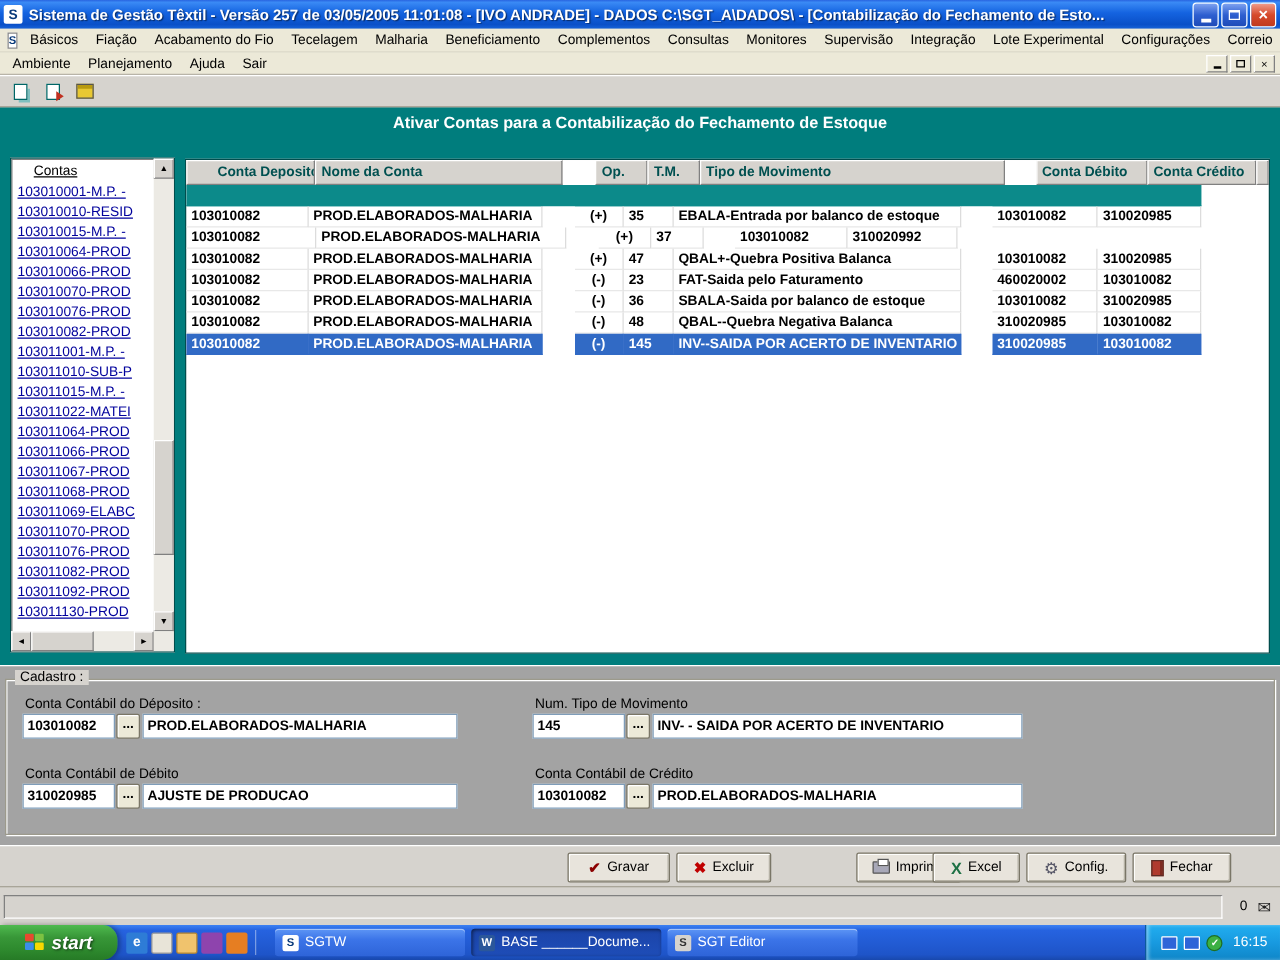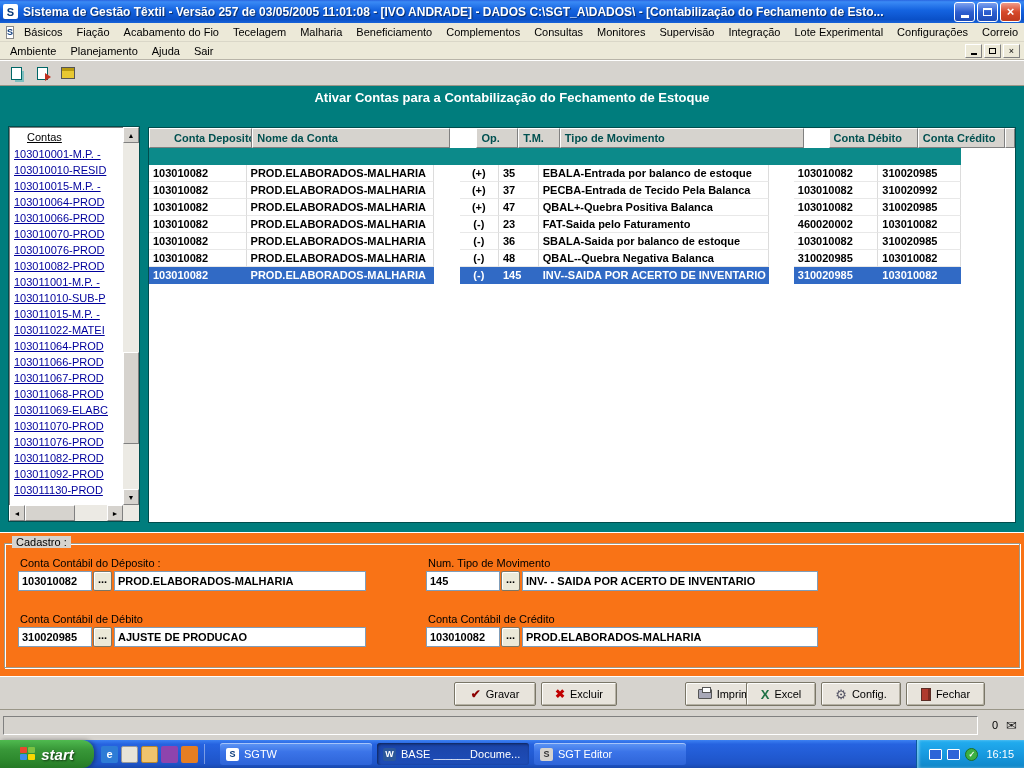--- a/index.html
+++ b/index.html
@@ -81,21 +81,21 @@
   .c5{width:90px;margin-left:25px;} .c6{width:88px;} .filler{flex:1;}
   .grid-row { display:flex; height:17px; width:812px; }
   .gc { padding:2px 4px 0 4px; font-weight:bold; color:#000; white-space:nowrap; overflow:hidden;
     border-right:1px solid #DCDCDC; border-bottom:1px solid #E8E8E8; }
   .gc.center { text-align:center; padding-left:0; padding-right:0; }
   .empty-teal { background:#0C8A8A; }
   .empty-teal .gc { border-right-color:#0C8A8A; border-bottom-color:#0C8A8A; }
   .grid-row.selected .gc { background:#316AC5; color:#fff; border-right-color:#316AC5; border-bottom-color:#316AC5; }
 
   
-  .cadastro { position:absolute; top:532px; left:0; width:1024px; height:144px; background:#f97316;
+  .cadastro { position:absolute; top:532px; left:0; width:1024px; height:144px; background:#a3a3a3;
     border-top:1px solid #fff; }
   .groupbox { position:absolute; left:4px; right:4px; top:10px; bottom:8px;
     border:1px solid #9C9A8C; box-shadow:1px 1px 0 #fff, inset 1px 1px 0 #fff; }
   .groupbox-label { position:absolute; top:3px; left:12px; background:#D6D3CE; padding:0 4px; color:#000; }
   .field-label { position:absolute; color:#000; }
   .tinput { position:absolute; height:20px; background:#fff; border:1px solid #7F9DB9;
     font-weight:bold; font-size:11px; padding:0 3px; font-family:"Liberation Sans",sans-serif; color:#000; }
   .browse-btn { position:absolute; width:19px; height:20px; background:#ECE9D8;
     border:1px solid #7A7667; border-radius:2px; box-shadow:inset 1px 1px 0 #fff;
     font-weight:bold; text-align:center; line-height:14px; }
@@ -346,21 +346,20 @@
     <div class="gc c4">EBALA-Entrada por balanco de estoque</div>
     <div class="gc c5">103010082</div>
     <div class="gc c6">310020985</div>
   </div>
 
   <div class="grid-row">
     <div class="gc c0">103010082</div>
     <div class="gc c1">PROD.ELABORADOS-MALHARIA</div>
     <div class="gc c2 center">(+)</div>
     <div class="gc c3">37</div>
-    <div class="gc c4">PECBA-Entrada de Tecido Pela Balanca</div>
     <div class="gc c5">103010082</div>
     <div class="gc c6">310020992</div>
   </div>
 
   <div class="grid-row">
     <div class="gc c0">103010082</div>
     <div class="gc c1">PROD.ELABORADOS-MALHARIA</div>
     <div class="gc c2 center">(+)</div>
     <div class="gc c3">47</div>
     <div class="gc c4">QBAL+-Quebra Positiva Balanca</div>

